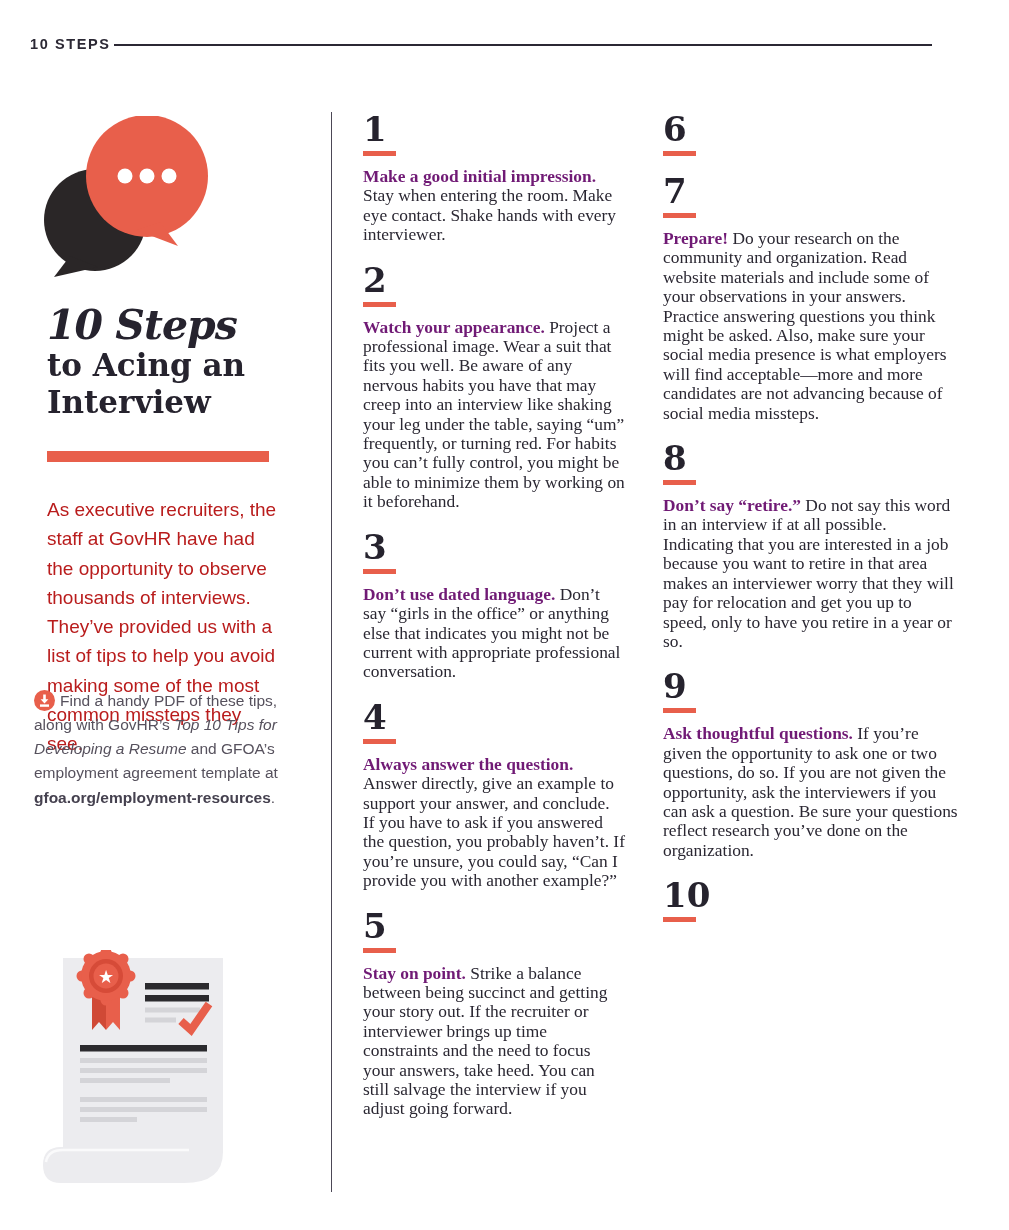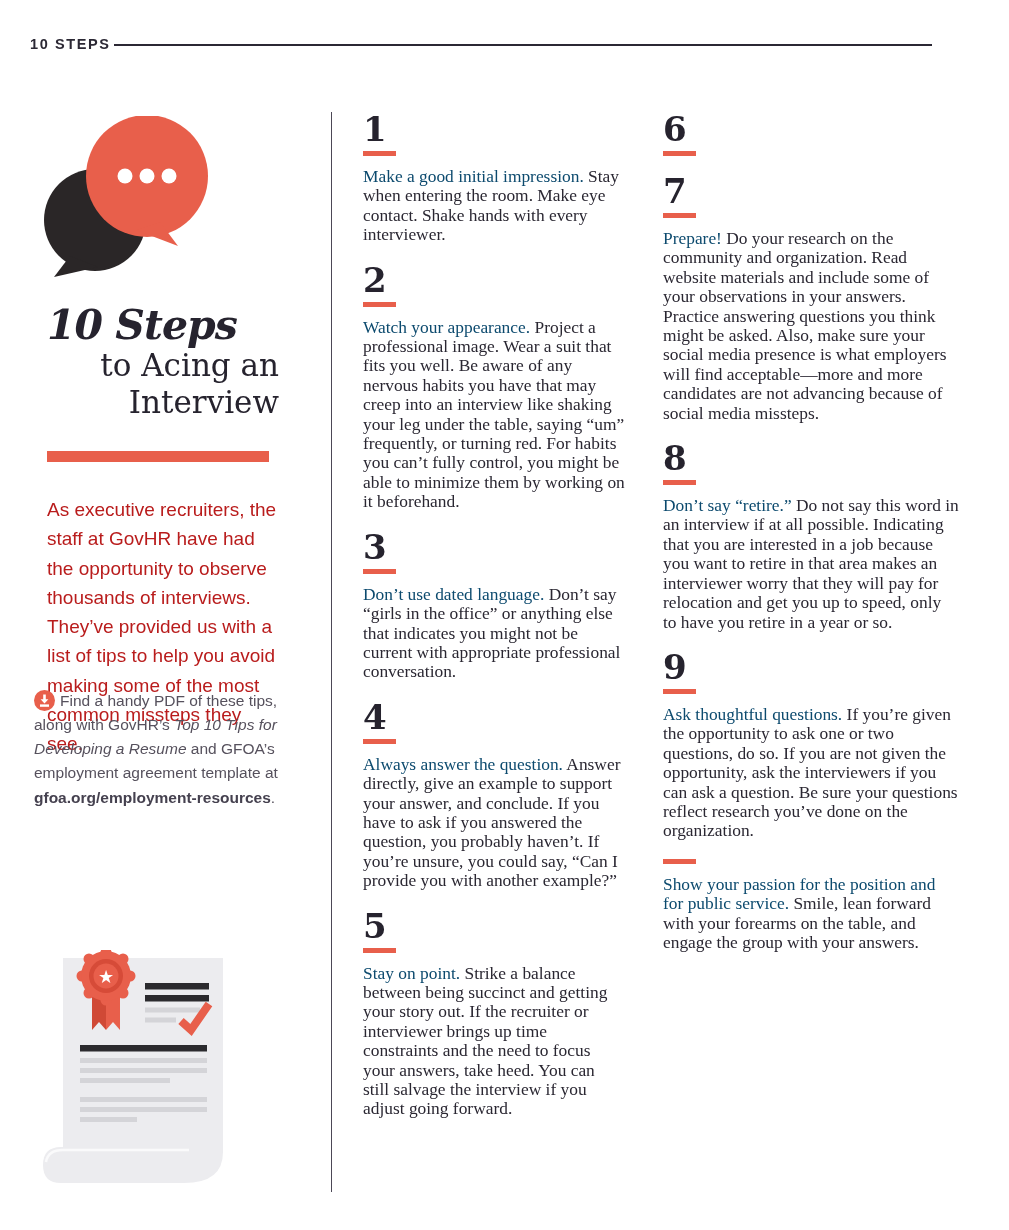--- a/index.html
+++ b/index.html
@@ -17,21 +17,21 @@
   }
   
   .bubbles{position:absolute;left:40px;top:116px;}
   .sb-title{
     position:absolute;left:47px;top:282px;width:232px;
     font-family:"DejaVu Serif","Liberation Serif",serif;color:#26232e;
   }
   .sb-title .t1{
     display:block;font-style:italic;font-weight:bold;font-size:41px;line-height:44px;letter-spacing:-1px;
   }
-  .sb-title .t2{display:block;font-size:31px;line-height:36.5px;font-weight:normal;text-align:right;}
+  .sb-title .t2{display:block;font-size:31px;line-height:36.5px;font-weight:bold;}
   .sb-accent-bar{position:absolute;left:47px;top:451px;width:222px;height:11px;background:#e85f4b;}
   .sb-intro{
     position:absolute;left:47px;top:476px;width:232px;
     font-size:19px;line-height:29.3px;color:#b91c1c;
   }
   .sb-note{
     position:absolute;left:34px;top:673px;width:248px;
     font-size:15.5px;line-height:24.3px;color:#56515d;
   }
   .sb-note .dl{vertical-align:-5px;margin-right:5px;}
@@ -46,21 +46,21 @@
   .step{margin:0 0 18px 0;}
   .step-number{
     font-family:"DejaVu Serif","Liberation Serif",serif;font-weight:bold;
     font-size:34px;line-height:34px;color:#26232e;
   }
   .step-rule{width:33px;height:5px;background:#e85f4b;margin:5px 0 11px 0;}
   .step-text{
     margin:0;font-family:"Liberation Serif","DejaVu Serif",serif;
     font-size:17.4px;line-height:19.4px;color:#2a2732;
   }
-  .step-text b{font-weight:normal;color:#0c4a6e;}
+  .step-text b{font-weight:bold;color:#701a75;}
 </style>
 </head>
 <body>
 
 <div class="eyebrow">10 STEPS</div>
 <div class="eyebrow-rule"></div>
 
 <svg class="bubbles" width="170" height="162" viewBox="0 0 170 162">
   <circle cx="55" cy="104" r="51" fill="#2a2627"></circle>
   <polygon points="30,140 14,161 58,151" fill="#2a2627"></polygon>
@@ -173,16 +173,16 @@
     <div class="step-number">8</div>
     <div class="step-rule"></div>
     <p class="step-text"><b>Don’t say “retire.”</b> <span>Do not say this word in an interview if at all possible. Indicating that you are interested in a job because you want to retire in that area makes an interviewer worry that they will pay for relocation and get you up to speed, only to have you retire in a year or so.</span></p>
   </article>
   <article class="step">
     <div class="step-number">9</div>
     <div class="step-rule"></div>
     <p class="step-text"><b>Ask thoughtful questions.</b> <span>If you’re given the opportunity to ask one or two questions, do so. If you are not given the opportunity, ask the interviewers if you can ask a question. Be sure your questions reflect research you’ve done on the organization.</span></p>
   </article>
   <article class="step">
+    <div class="step-number">10</div>
     <div class="step-rule"></div>
-    <p class="step-text"><b>Show your passion for the position and for public service.</b> <span>Smile, lean forward with your forearms on the table, and engage the group with your answers.</span></p>
   </article>
 </div>
 
 </body></html>

